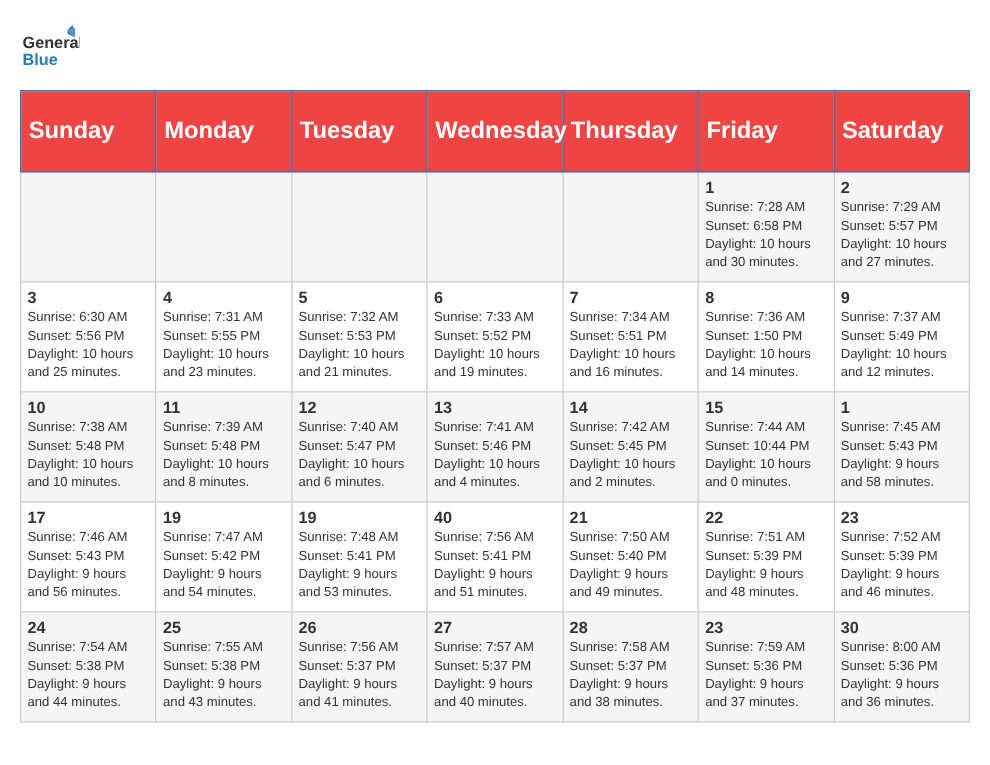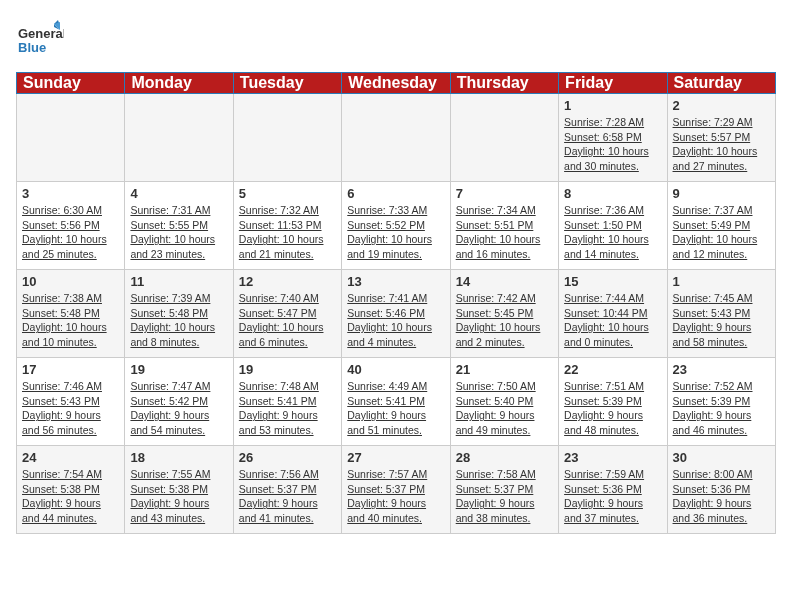--- a/index.html
+++ b/index.html
@@ -32,25 +32,25 @@
     .subtitle {
       font-size: 15px;
       color: #555;
     }
     table {
       width: 100%;
       border-collapse: collapse;
       table-layout: fixed;
     }
     thead tr th {
-      background: #b91c1c;
+      background: #ef4444;
       color: #fff;
       text-align: left;
-      padding: 1px 6px;
-      font-size: 16px;
+      padding: 21px 6px;
+      font-size: 19px;
       font-weight: bold;
       border: 1px solid #2a7ab8;
     }
     tbody tr td {
       border: 1px solid #ccc;
       vertical-align: top;
       padding: 4px 5px;
       font-size: 11px;
       color: #333;
       min-height: 80px;
@@ -65,21 +65,20 @@
     .day-num {
       font-size: 13px;
       font-weight: bold;
       display: block;
       margin-bottom: 2px;
     }
     .day-info {
       font-size: 10.5px;
       line-height: 1.4;
       color: #333;
-      text-decoration: underline;
     }
   </style>
 </head>
 <body>
 
 <div class="header-area">
   <div class="logo">
     <div style="position:relative; width:48px; height:48px;">
       <svg width="48" height="48" viewBox="0 0 48 48">
         <text x="2" y="22" font-size="13" font-weight="bold" fill="#333" font-family="Arial">General</text>
@@ -137,21 +136,21 @@
         </td>
         <td>
           <span class="day-num">4</span>
           <div class="day-info">Sunrise: 7:31 AM
 Sunset: 5:55 PM
 Daylight: 10 hours and 23 minutes.</div>
         </td>
         <td>
           <span class="day-num">5</span>
           <div class="day-info">Sunrise: 7:32 AM
-Sunset: 11:53 PM
+Sunset: 5:53 PM
 Daylight: 10 hours and 21 minutes.</div>
         </td>
         <td>
           <span class="day-num">6</span>
           <div class="day-info">Sunrise: 7:33 AM
 Sunset: 5:52 PM
 Daylight: 10 hours and 19 minutes.</div>
         </td>
         <td>
           <span class="day-num">7</span>
@@ -230,21 +229,21 @@
 Daylight: 9 hours and 54 minutes.</div>
         </td>
         <td>
           <span class="day-num">19</span>
           <div class="day-info">Sunrise: 7:48 AM
 Sunset: 5:41 PM
 Daylight: 9 hours and 53 minutes.</div>
         </td>
         <td>
           <span class="day-num">40</span>
-          <div class="day-info">Sunrise: 4:49 AM
+          <div class="day-info">Sunrise: 7:56 AM
 Sunset: 5:41 PM
 Daylight: 9 hours and 51 minutes.</div>
         </td>
         <td>
           <span class="day-num">21</span>
           <div class="day-info">Sunrise: 7:50 AM
 Sunset: 5:40 PM
 Daylight: 9 hours and 49 minutes.</div>
         </td>
         <td>
@@ -261,21 +260,21 @@
         </td>
       </tr>
       <tr>
         <td>
           <span class="day-num">24</span>
           <div class="day-info">Sunrise: 7:54 AM
 Sunset: 5:38 PM
 Daylight: 9 hours and 44 minutes.</div>
         </td>
         <td>
-          <span class="day-num">18</span>
+          <span class="day-num">25</span>
           <div class="day-info">Sunrise: 7:55 AM
 Sunset: 5:38 PM
 Daylight: 9 hours and 43 minutes.</div>
         </td>
         <td>
           <span class="day-num">26</span>
           <div class="day-info">Sunrise: 7:56 AM
 Sunset: 5:37 PM
 Daylight: 9 hours and 41 minutes.</div>
         </td>

